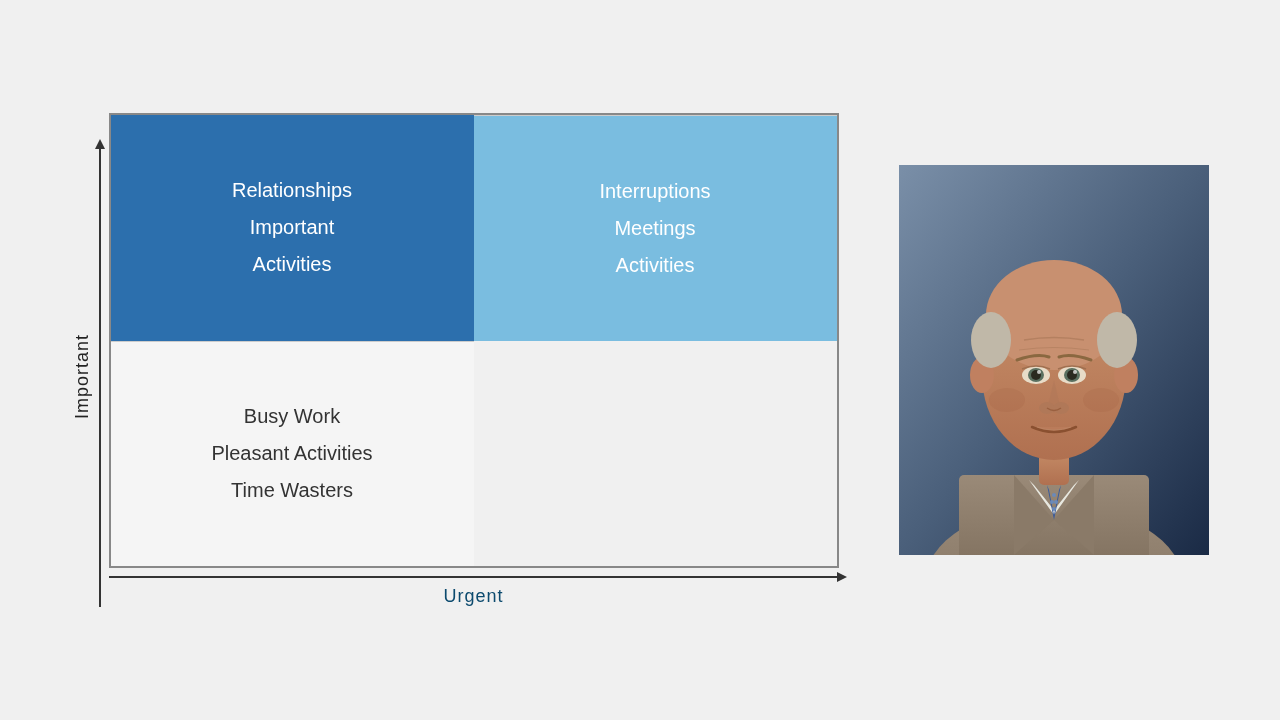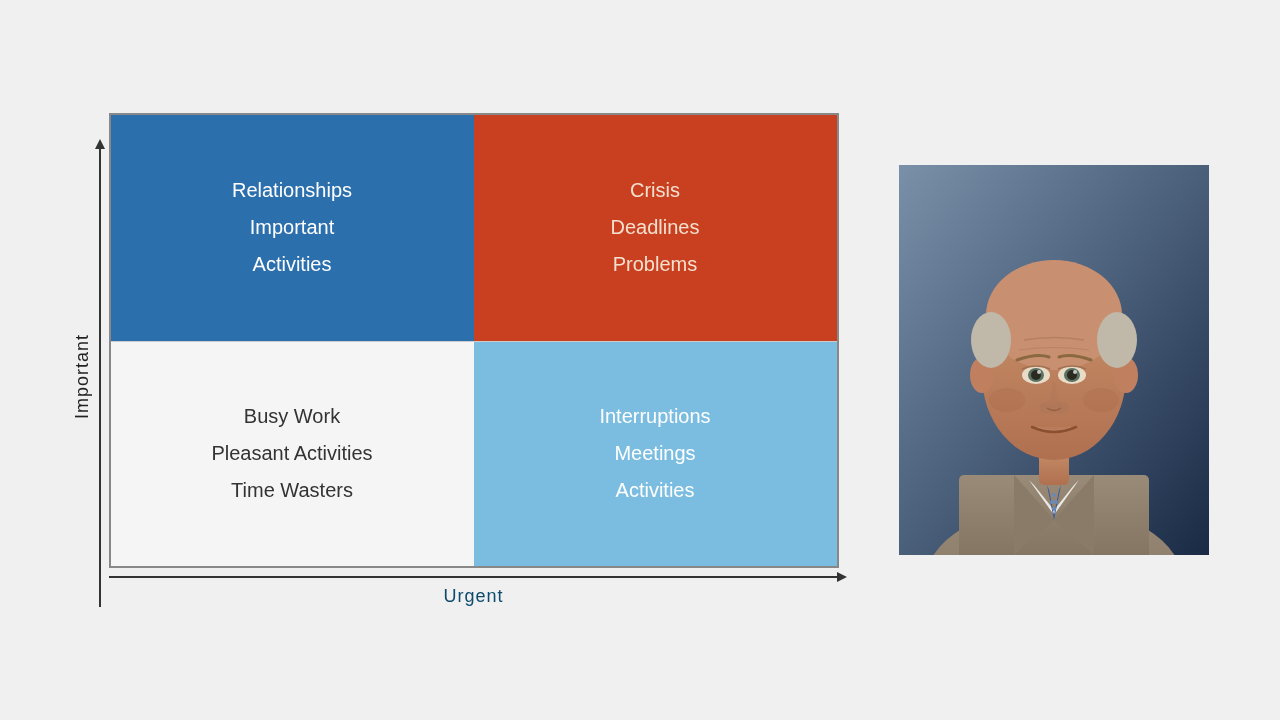--- a/index.html
+++ b/index.html
@@ -218,36 +218,31 @@
 
       <div class="matrix-and-xaxis">
         <div class="matrix-grid">
 
           <div class="quadrant q1">
             <span class="quadrant-item">Relationships</span>
             <span class="quadrant-item">Important</span>
             <span class="quadrant-item">Activities</span>
           </div>
 
-          <div class="quadrant q2">
-            <span class="quadrant-item">Crisis</span>
-            <span class="quadrant-item">Deadlines</span>
-            <span class="quadrant-item">Problems</span>
+
+          <div class="quadrant q4">
+            <span class="quadrant-item">Interruptions</span>
+            <span class="quadrant-item">Meetings</span>
+            <span class="quadrant-item">Activities</span>
           </div>
 
           <div class="quadrant q3">
             <span class="quadrant-item">Busy Work</span>
             <span class="quadrant-item">Pleasant Activities</span>
             <span class="quadrant-item">Time Wasters</span>
-          </div>
-
-          <div class="quadrant q4">
-            <span class="quadrant-item">Interruptions</span>
-            <span class="quadrant-item">Meetings</span>
-            <span class="quadrant-item">Activities</span>
           </div>
 
         </div>
 
         <div class="x-axis-container">
           <div class="x-axis-line"></div>
           <span class="x-axis-label">Urgent</span>
         </div>
       </div>
     </div>

